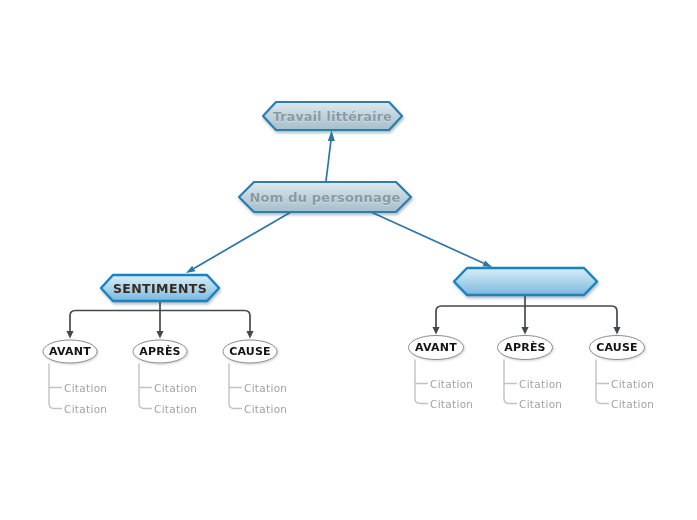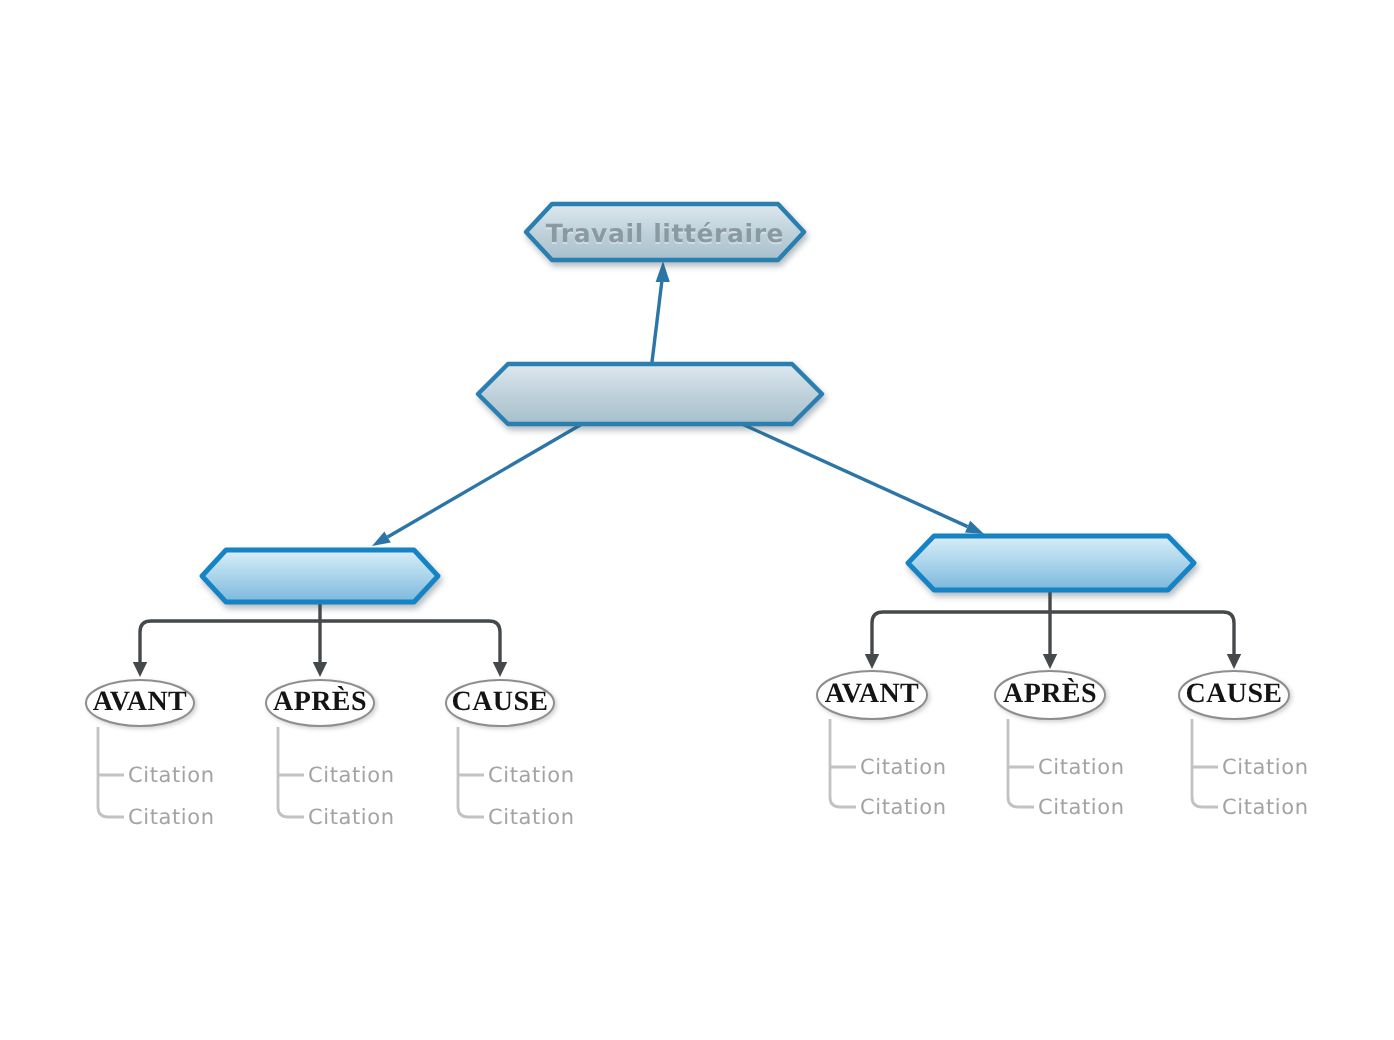--- a/index.html
+++ b/index.html
@@ -35,23 +35,22 @@
     letter-spacing: 0.2px;
     text-shadow: 0 1px 0 rgba(255,255,255,0.35);
   }
   .lbl-branch {
     color: #3b2a1e;
     font-size: 12.5px;
     letter-spacing: 0.4px;
   }
   .lbl-ellipse {
     color: #141414;
-    font-size: 14px;
+    font-size: 11px;
     letter-spacing: 0.2px;
-    font-family: Liberation Serif, serif;
   }
   .citation {
     position: absolute;
     height: 16px;
     line-height: 16px;
     font-size: 10.5px;
     font-weight: normal;
     color: #a3a3a3;
     letter-spacing: 0.3px;
     cursor: pointer;
@@ -136,21 +135,23 @@
     <ellipse class="ellshadow" cx="160" cy="351.5" rx="27" ry="11.5" fill="#ffffff" stroke="#8e8e8e" stroke-width="1"></ellipse>
     <ellipse class="ellshadow" cx="250" cy="351.5" rx="27" ry="11.5" fill="#ffffff" stroke="#8e8e8e" stroke-width="1"></ellipse>
 
     <ellipse class="ellshadow" cx="436" cy="347.5" rx="27.5" ry="12" fill="#ffffff" stroke="#8e8e8e" stroke-width="1"></ellipse>
     <ellipse class="ellshadow" cx="525" cy="347.5" rx="27.5" ry="12" fill="#ffffff" stroke="#8e8e8e" stroke-width="1"></ellipse>
     <ellipse class="ellshadow" cx="617" cy="347.5" rx="27.5" ry="12" fill="#ffffff" stroke="#8e8e8e" stroke-width="1"></ellipse>
   </svg>
 
   <div class="node-label lbl-root" style="left:263px; top:102px; width:139px; height:28px;">Travail littéraire</div>
 
+  <div class="node-label lbl-main" style="left:239px; top:182px; width:172px; height:30px;">Nom du personnage</div>
 
+  <div class="node-label lbl-branch" style="left:101px; top:275px; width:118px; height:26px;">SENTIMENTS</div>
 
 
   <div class="node-label lbl-ellipse" style="left:42px; top:343.5px; width:56px; height:16px;">AVANT</div>
   <div class="node-label lbl-ellipse" style="left:132px; top:343.5px; width:56px; height:16px;">APRÈS</div>
   <div class="node-label lbl-ellipse" style="left:222px; top:343.5px; width:56px; height:16px;">CAUSE</div>
 
   <div class="node-label lbl-ellipse" style="left:408px; top:339.5px; width:56px; height:16px;">AVANT</div>
   <div class="node-label lbl-ellipse" style="left:497px; top:339.5px; width:56px; height:16px;">APRÈS</div>
   <div class="node-label lbl-ellipse" style="left:589px; top:339.5px; width:56px; height:16px;">CAUSE</div>
 

